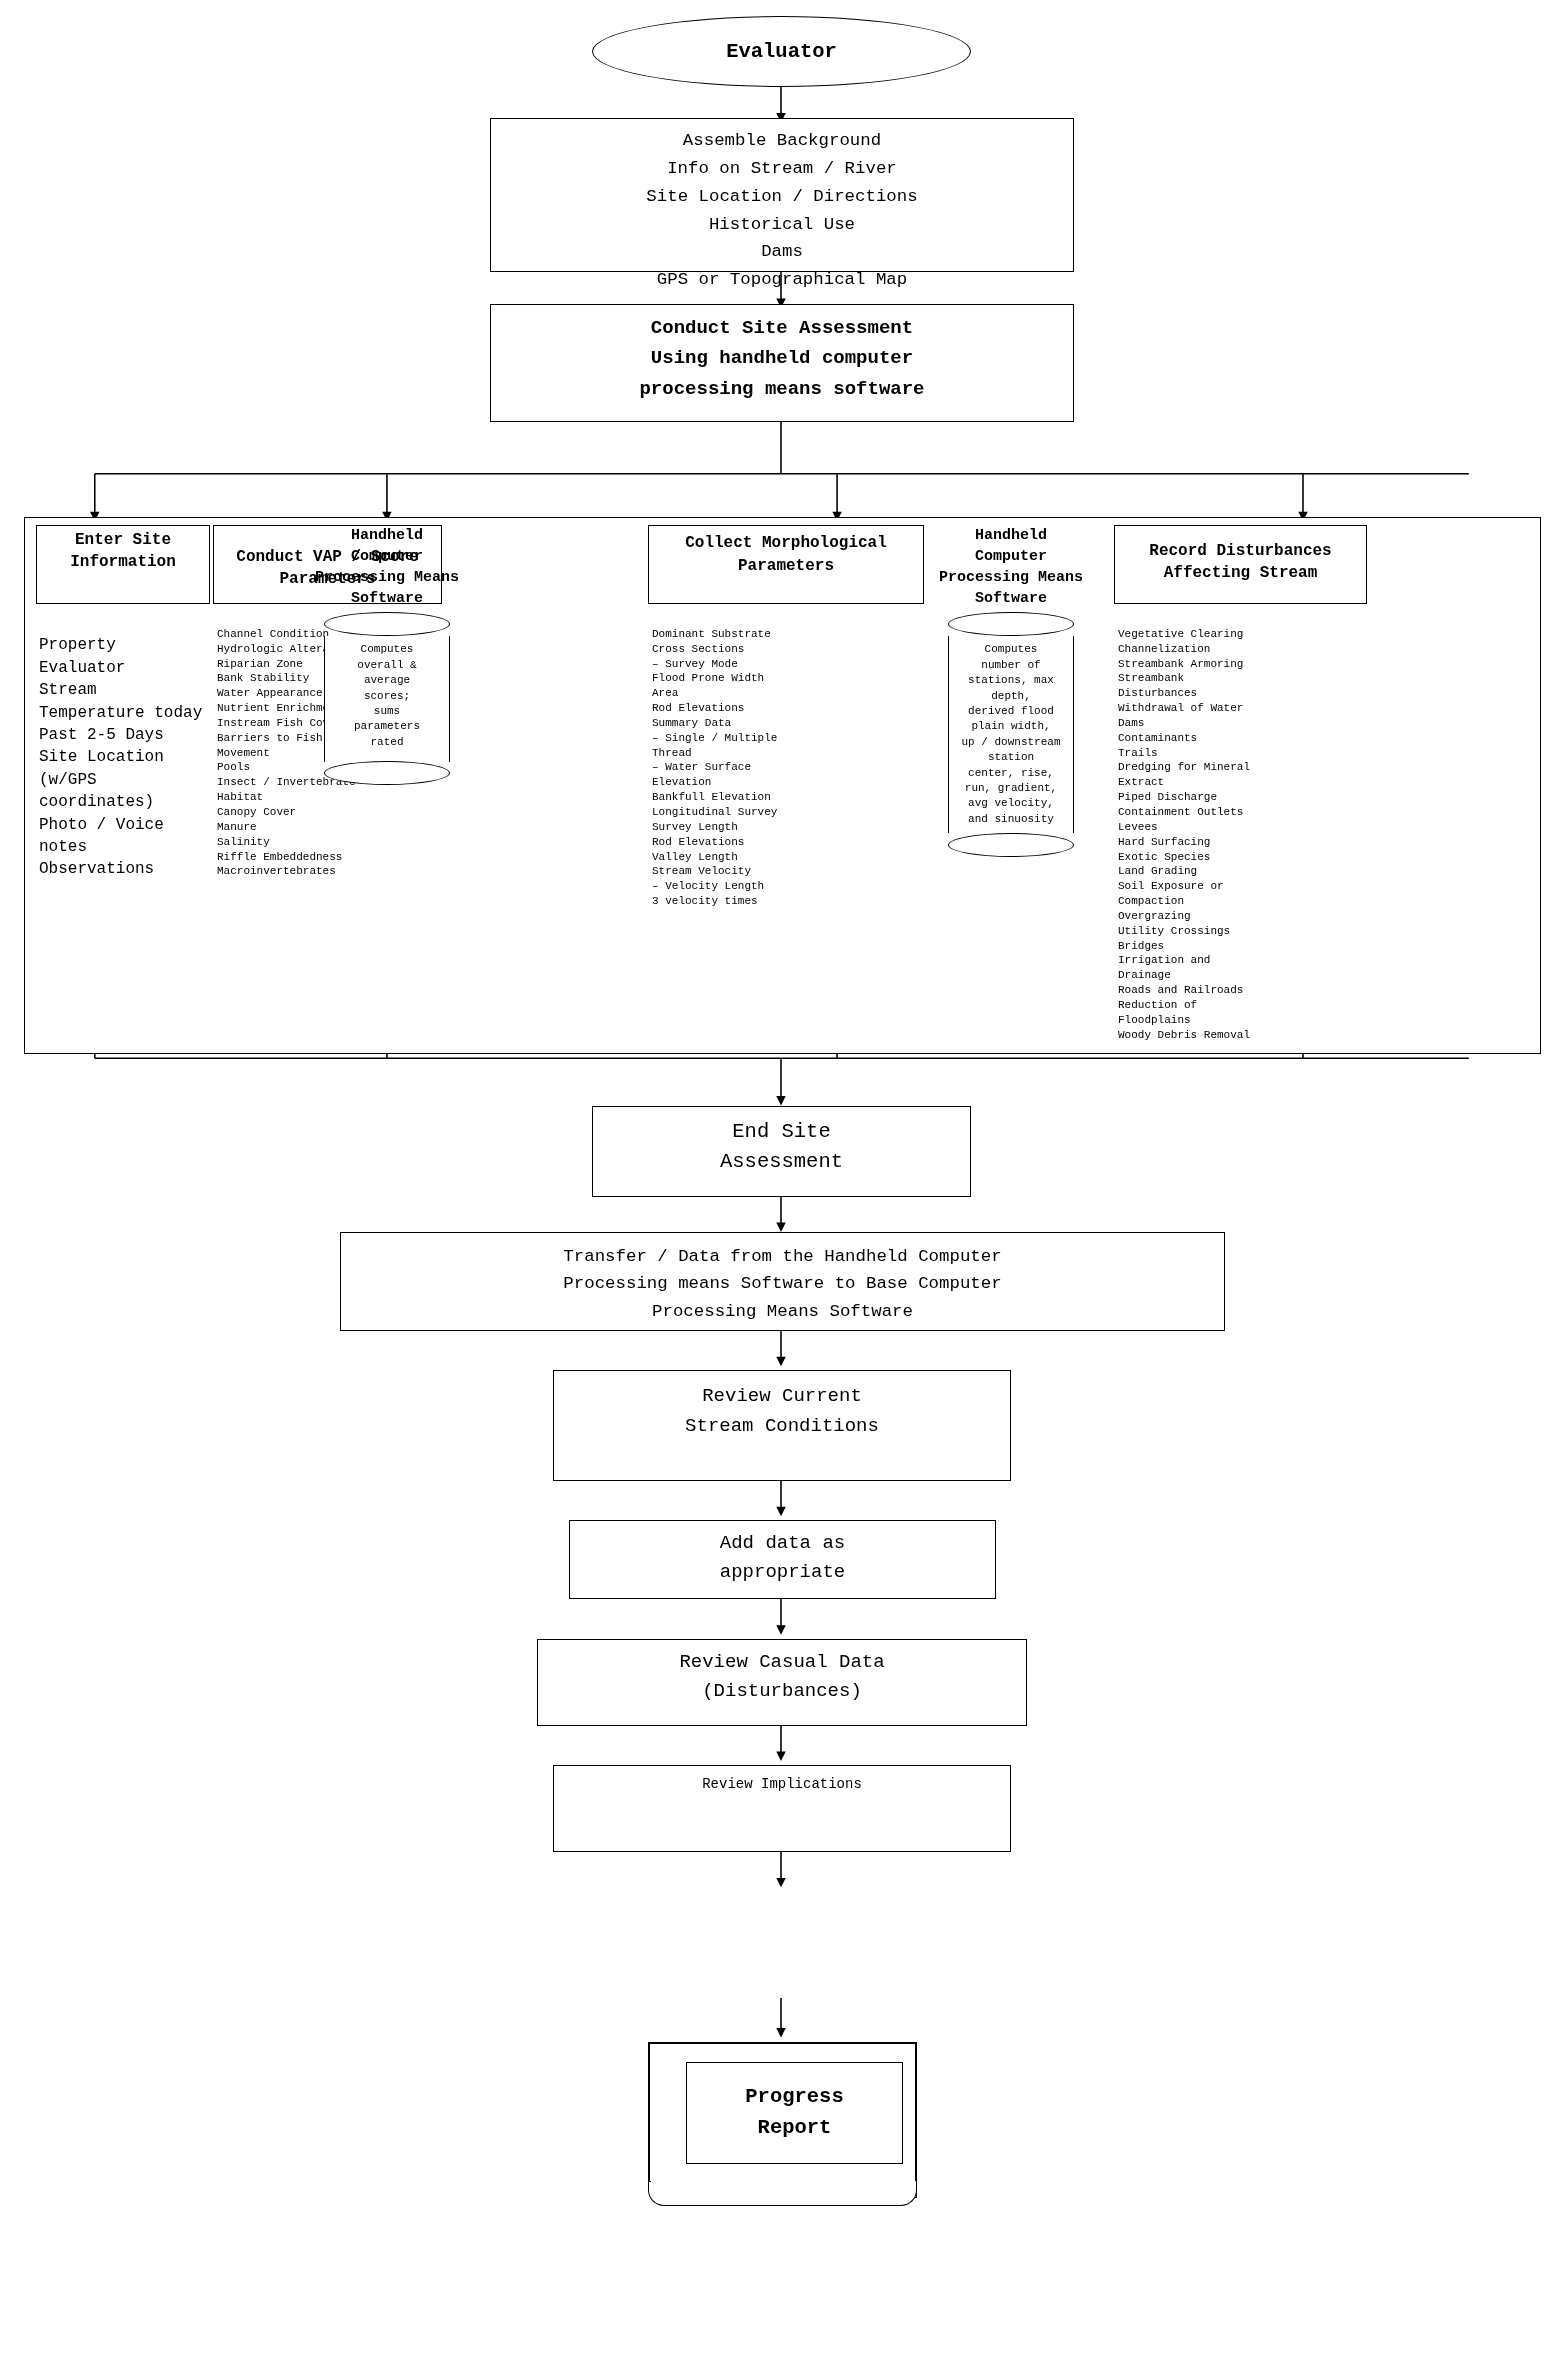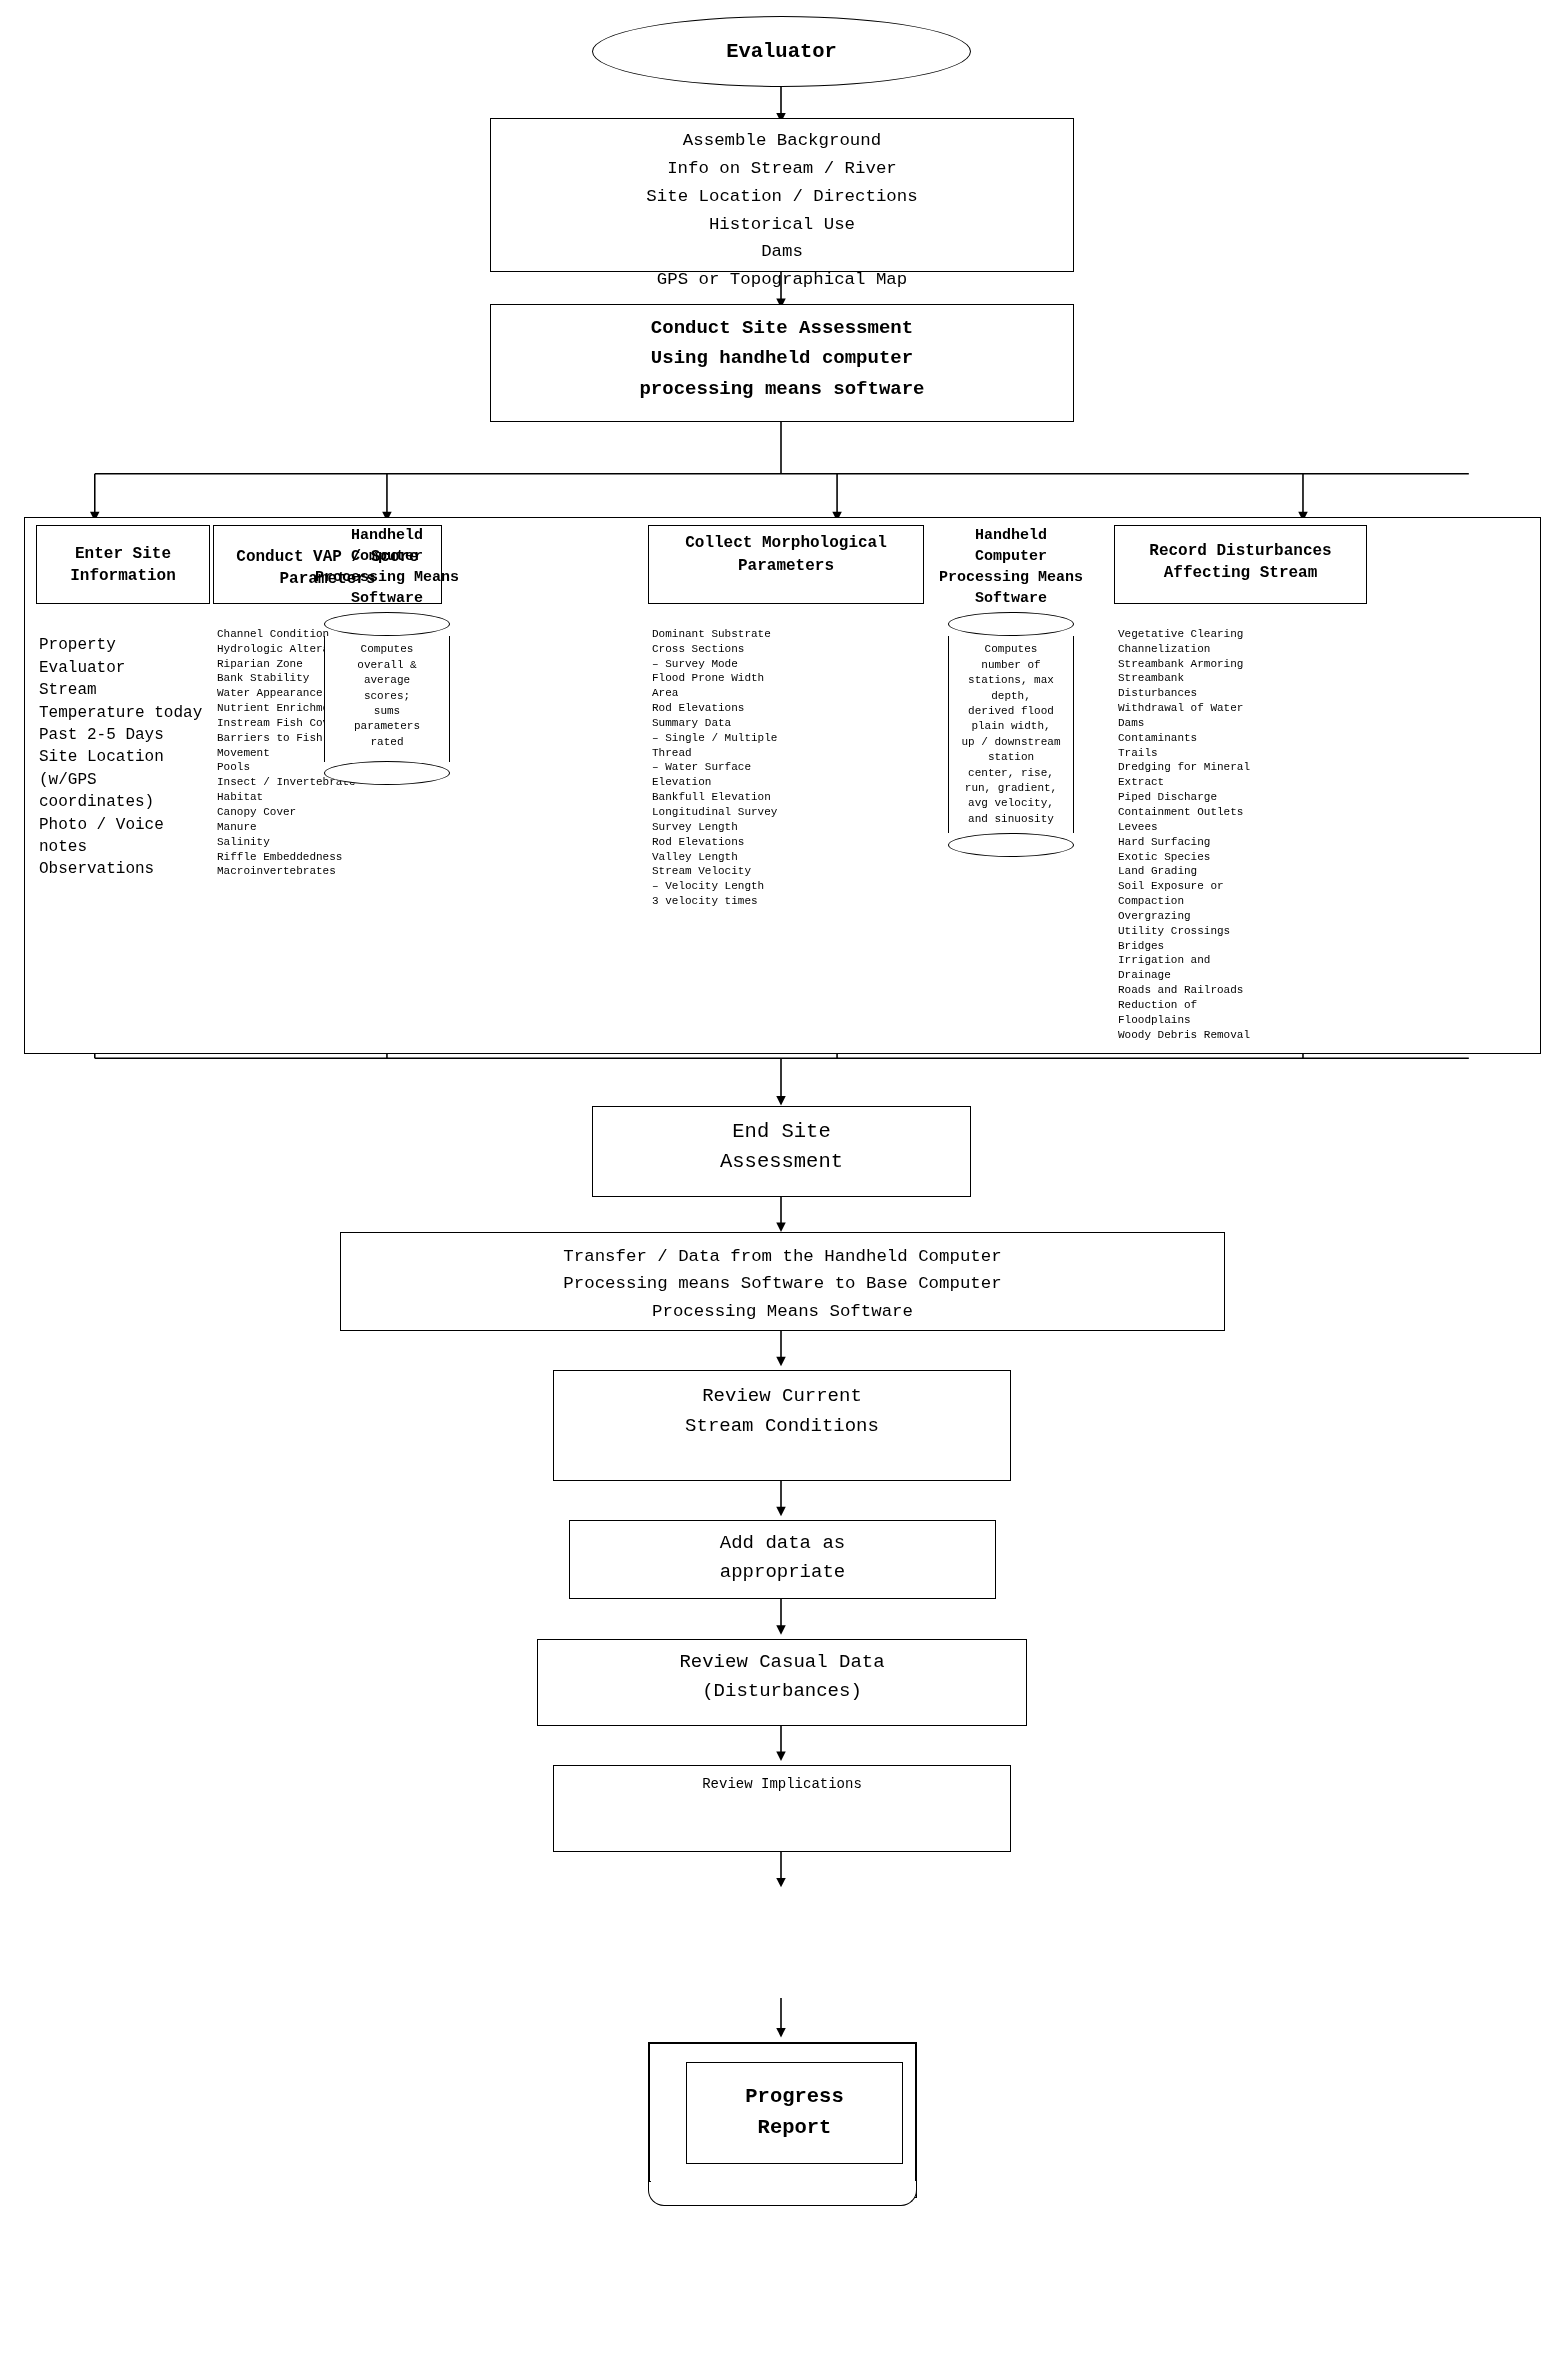--- a/index.html
+++ b/index.html
@@ -173,21 +173,21 @@
 
   <div class="rect" style="left:490px; top:304px; width:584px; height:118px; font-size:19px; line-height:1.6; flex-direction:column; padding:8px;font-weight:bold;">
     <span style="white-space:pre-line; text-align:center;">Conduct Site Assessment
 Using handheld computer
 processing means software</span>
   </div>
 
   <div class="container-box" style="left:24px; top:517px; width:1517px; height:537px;">
   </div>
 
-  <div class="rect" style="left:36px; top:525px; width:174px; height:79px; font-size:16px; line-height:1.4; flex-direction:column; padding:17px;">
+  <div class="rect" style="left:36px; top:525px; width:174px; height:79px; font-size:16px; line-height:1.4; flex-direction:column; padding:3px;">
     <span style="white-space:pre-line; text-align:center; font-weight:bold;">Enter Site
 Information</span>
   </div>
   <div style="position:absolute; left:39px; top:612px; width:166px; font-size:16px; line-height:1.4; white-space:pre-line;">
     <span>Property
 Evaluator
 Stream
 Temperature today
 Past 2-5 Days
 Site Location (w/GPS

